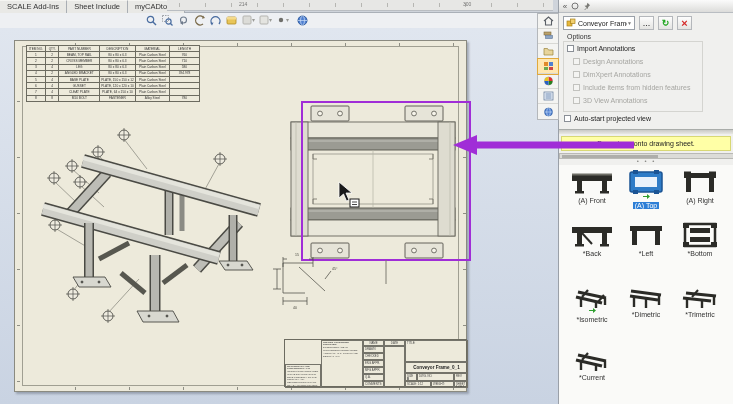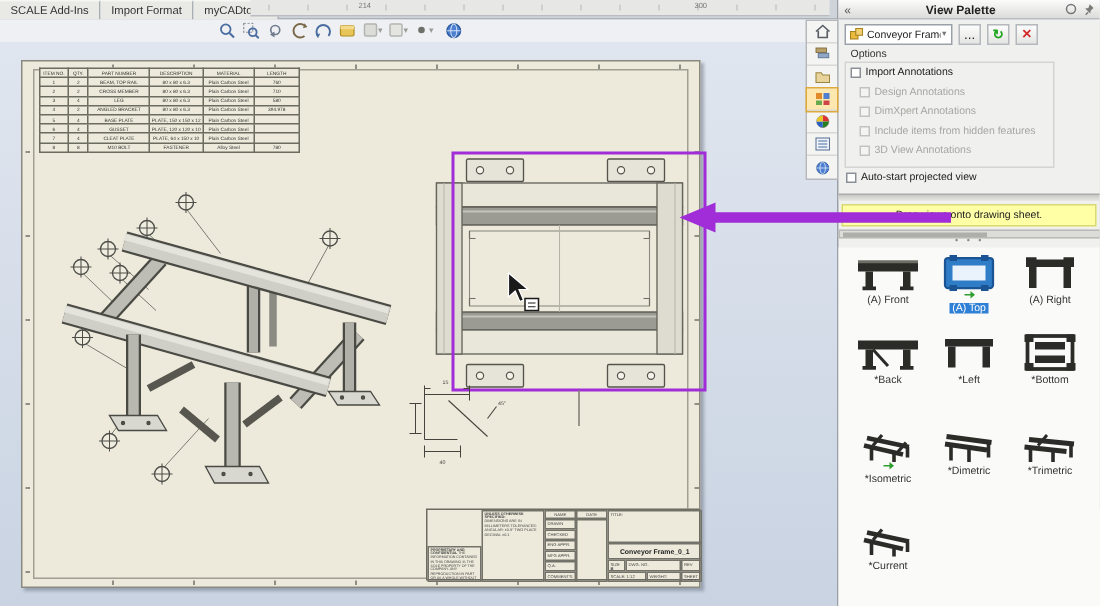--- a/index.html
+++ b/index.html
@@ -74,21 +74,21 @@
   .vlabel { margin-top:2px; font-size:7px; color:#333; padding:0 2px; }
   .vlabel.sel { background:#2e7fd6; color:#fff; }
   .dragmark { height:7px; margin-top:-2px; }
 
   svg { display:block; }
 </style>
 </head>
 <body>
 
 <div id="tabbar" class="abs">
-  <span class="cmdtab">SCALE Add-Ins</span><span class="cmdtab">Import Format</span><span class="cmdtab">myCADtools</span>
+  <span class="cmdtab">SCALE Add-Ins</span><span class="cmdtab">Sheet Include</span><span class="cmdtab">myCADtools</span>
 </div>
 <div id="ruler" class="abs">
   <span class="rulernum" style="left:72px">214</span>
   <span class="rulernum" style="left:296px">300</span>
 </div>
 
 <div id="toolbar" class="abs">
   <span class="tbi" style="left:144px">
     <svg width="11" height="11">
         <circle cx="4.5" cy="4.5" r="3.2" fill="none" stroke="#4a6da0" stroke-width="1.2"></circle>
@@ -476,21 +476,20 @@
         <circle cx="5.5" cy="5" r="4" fill="#4f7fd0" stroke="#2c5a9e" stroke-width="0.6"></circle>
         <ellipse cx="5.5" cy="5" rx="1.8" ry="4" fill="none" stroke="#cfe0f6" stroke-width="0.6"></ellipse>
         <line x1="1.5" y1="5" x2="9.5" y2="5" stroke="#cfe0f6" stroke-width="0.6"></line>
       </svg>
   </div>
 </div>
 
 <div id="panel" class="abs">
   <div id="panel-hdr" class="abs">
     <span class="hdr-glyph">«</span>
-    <span id="panel-title">View Palette</span>
     <span class="hdr-glyph">
       <svg width="8" height="8">
           <circle cx="4" cy="4" r="3" fill="none" stroke="#777" stroke-width="1"></circle>
         </svg>
     </span>
     <span class="hdr-glyph">
       <svg width="8" height="9">
           <path d="M4.5 0.8 L7 3.3 L5.2 5 L4.8 7 L1.5 3.7 L3.6 3.4 Z" fill="#7a7a76"></path>
           <line x1="1.8" y1="7.8" x2="3.4" y2="6.2" stroke="#7a7a76" stroke-width="1"></line>
         </svg>

